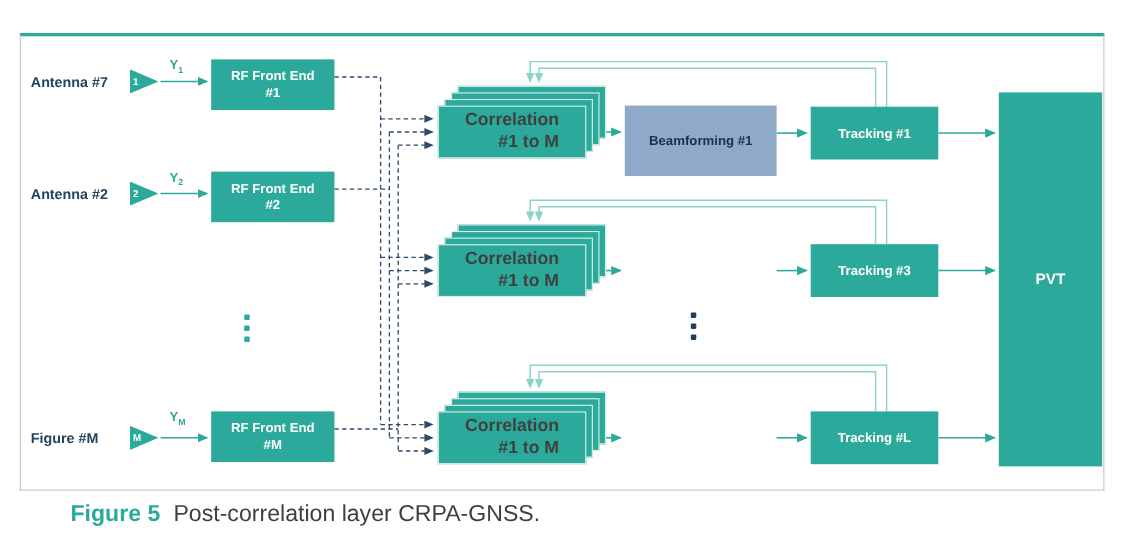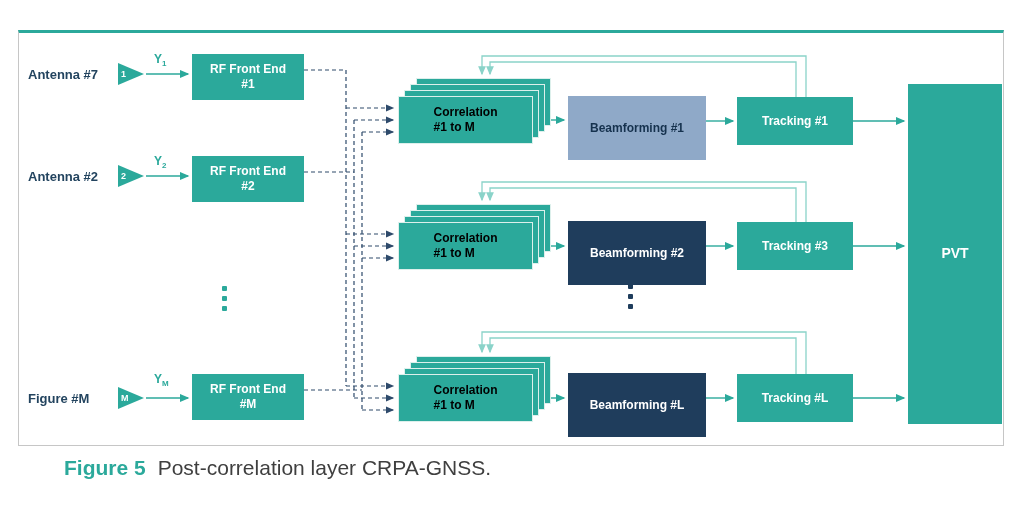--- a/index.html
+++ b/index.html
@@ -29,21 +29,21 @@
   .rf{left:192px;width:112px;height:46px;text-align:center;}
   .rf.r1{top:54px}.rf.r2{top:156px}.rf.r3{top:374px}
 
   .corr-stack{position:absolute;left:398px;width:153px;height:66px;}
   .corr-stack.r1{top:78px}.corr-stack.r2{top:204px}.corr-stack.r3{top:356px}
   .corr-card{position:absolute;width:135px;height:48px;background:#2BA99B;
              border:1px solid #ddf0ec;box-sizing:border-box;}
   .corr-card.c1{left:18px;top:0}.corr-card.c2{left:12px;top:6px}
   .corr-card.c3{left:6px;top:12px}
   .corr-card.c4{left:0;top:18px;display:flex;align-items:center;justify-content:center;
-                text-align:left;font-weight:bold;color:#000000;font-size:12px;line-height:1.25;}
+                text-align:right;font-weight:bold;color:#404040;font-size:16px;line-height:1.25;}
 
   .bf{left:568px;width:138px;height:64px;}
   .bf.r1{top:96px;background:#8FA9C8;color:#16324e;}
   .bf.r2{top:221px;background:#1F3D5C;}
   .bf.r3{top:373px;background:#1F3D5C;}
 
   .trk{left:737px;width:116px;height:48px;}
   .trk.r1{top:97px}.trk.r2{top:222px}.trk.r3{top:374px}
 
   .pvt{left:908px;top:84px;width:94px;height:340px;font-size:14px;}
@@ -164,21 +164,20 @@
     <div class="corr-card c1"></div>
     <div class="corr-card c2"></div>
     <div class="corr-card c3"></div>
     <div class="corr-card c4">
       <div>
           <div>Correlation</div>
           <div>#1 to M</div>
         </div>
     </div>
   </div>
-  <div class="block bf r2">Beamforming #2</div>
   <div class="block teal trk r2">Tracking #3</div>
 
   <div class="ant-label r3">Figure #M</div>
   <div class="tri r3">
       <span>M</span>
     </div>
   <div class="sig r3"><span>Y</span><sub>M</sub></div>
   <div class="block teal rf r3">
     <div>
         <div>RF Front End</div>
@@ -189,21 +188,20 @@
     <div class="corr-card c1"></div>
     <div class="corr-card c2"></div>
     <div class="corr-card c3"></div>
     <div class="corr-card c4">
       <div>
           <div>Correlation</div>
           <div>#1 to M</div>
         </div>
     </div>
   </div>
-  <div class="block bf r3">Beamforming #L</div>
   <div class="block teal pvt">PVT</div>
 
   <div class="block teal trk r3">Tracking #L</div>
 
   <div class="dots left">
       <i></i>
       <i></i>
       <i></i>
     </div>
   <div class="dots mid">

